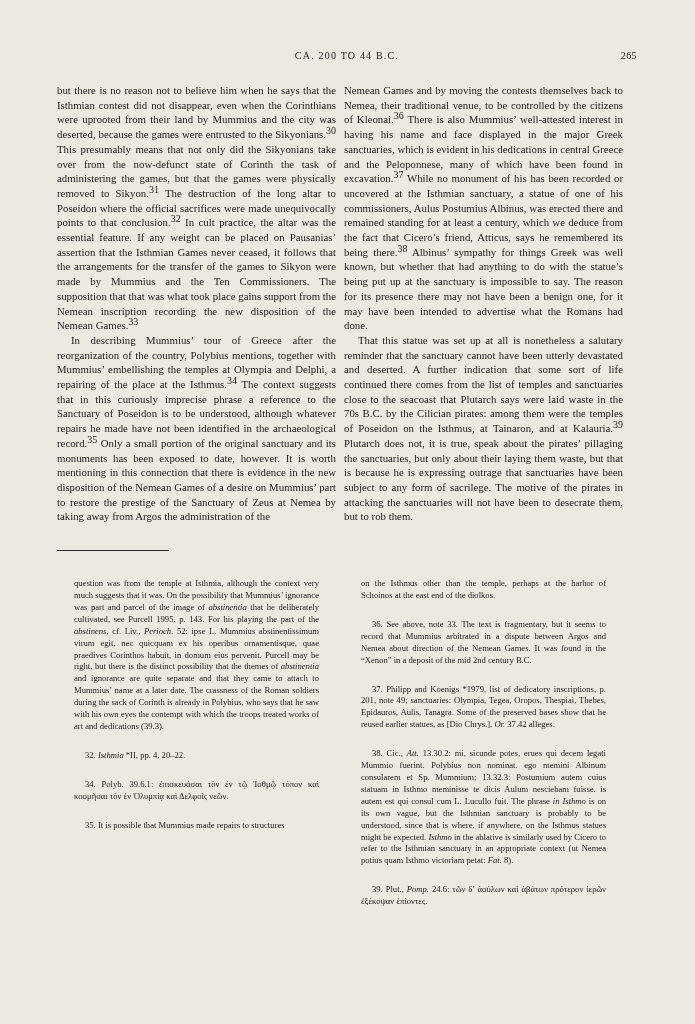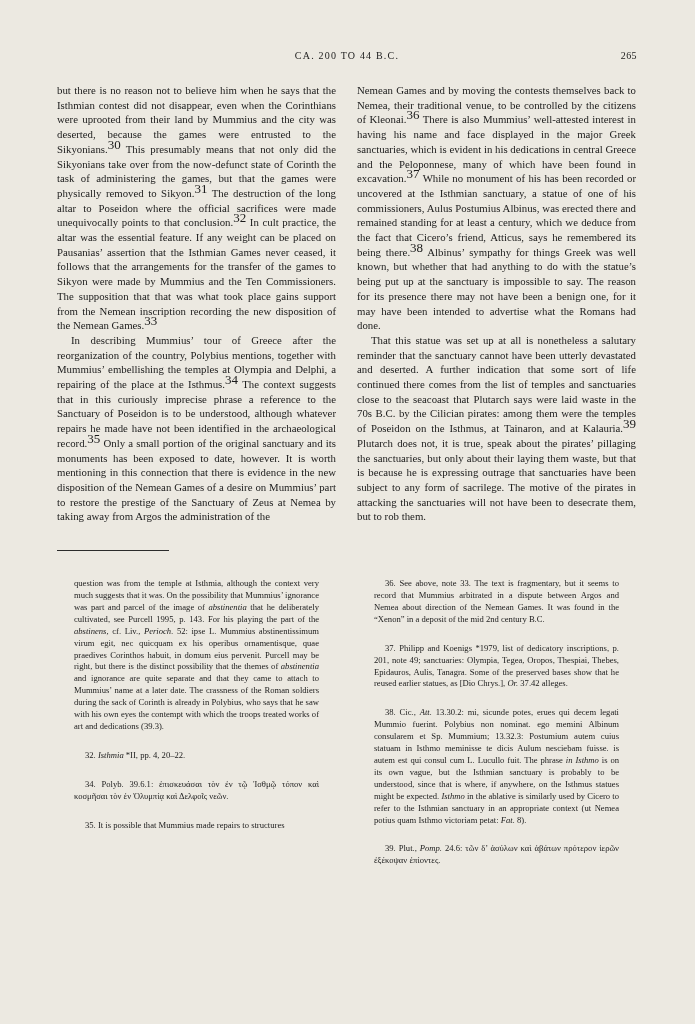--- a/index.html
+++ b/index.html
@@ -28,32 +28,32 @@
   }
   .running-head {
     position: absolute; left: 0; right: 0; top: 0;
     text-align: center;
   }
   .page-number {
     position: absolute; right: 0; top: 0;
     letter-spacing: 0.4px;
     margin-left: 31px;
   }
-  .columns { display: flex; gap: 21px; }
+  .columns { display: flex; gap: 8px; }
   .col { width: 279px; }
   .main-text p {
     margin: 0;
     font-size: 10.8px;
     line-height: 14.7px;
     text-align: justify;
     hyphens: auto;
   }
   p.ind { text-indent: 14px; }
   sup {
-    font-size: 13px;
+    font-size: 10px;
     line-height: 0;
     vertical-align: 4px;
   }
   .fn-rule {
     width: 112px;
     border: 0;
     border-top: 1px solid #2b2b2b;
     margin: 26px 0 10px 0;
   }
   .footnotes p {
@@ -89,20 +89,21 @@
   <hr class="fn-rule">
 
   <section class="columns footnotes">
     <div class="col">
       <p>question was from the temple at Isthmia, although the context very much suggests that it was. On the possibility that Mummius’ ignorance was part and parcel of the image of <i>abstinentia</i> that he deliberately cultivated, see Purcell 1995, p. 143. For his playing the part of the <i>abstinens</i>, cf. Liv., <i>Perioch.</i> 52: ipse L. Mummius abstinentissimum virum egit, nec quicquam ex his operibus ornamentisque, quae praedives Corinthos habuit, in domum eius pervenit. Purcell may be right, but there is the distinct possibility that the themes of <i>abstinentia</i> and ignorance are quite separate and that they came to attach to Mummius’ name at a later date. The crassness of the Roman soldiers during the sack of Corinth is already in Polybius, who says that he saw with his own eyes the contempt with which the troops treated works of art and dedications (39.3).</p>
       <p class="ind">32. <i>Isthmia</i> *II, pp. 4, 20–22.</p>
       <p class="ind">34. Polyb. 39.6.1: ἐπισκευάσαι τὸν ἐν τῷ Ἰσθμῷ τόπον καὶ κοσμῆσαι τὸν ἐν Ὀλυμπίᾳ καὶ Δελφοῖς νεῶν.</p>
       <p class="ind">35. It is possible that Mummius made repairs to structures</p>
     </div>
     <div class="col">
+      <p>on the Isthmus other than the temple, perhaps at the harbor of Schoinos at the east end of the diolkos.</p>
       <p class="ind">36. See above, note 33. The text is fragmentary, but it seems to record that Mummius arbitrated in a dispute between Argos and Nemea about direction of the Nemean Games. It was found in the “Xenon” in a deposit of the mid 2nd century B.C.</p>
       <p class="ind">37. Philipp and Koenigs *1979, list of dedicatory inscriptions, p. 201, note 49; sanctuaries: Olympia, Tegea, Oropos, Thespiai, Thebes, Epidauros, Aulis, Tanagra. Some of the preserved bases show that he reused earlier statues, as [Dio Chrys.], <i>Or.</i> 37.42 alleges.</p>
       <p class="ind">38. Cic., <i>Att.</i> 13.30.2: mi, sicunde potes, erues qui decem legati Mummio fuerint. Polybius non nominat. ego memini Albinum consularem et Sp. Mummium; 13.32.3: Postumium autem cuius statuam in Isthmo meminisse te dicis Aulum nesciebam fuisse. is autem est qui consul cum L. Lucullo fuit. The phrase <i>in Isthmo</i> is on its own vague, but the Isthmian sanctuary is probably to be understood, since that is where, if anywhere, on the Isthmus statues might be expected. <i>Isthmo</i> in the ablative is similarly used by Cicero to refer to the Isthmian sanctuary in an appropriate context (ut Nemea potius quam Isthmo victoriam petat: <i>Fat.</i> 8).</p>
       <p class="ind">39. Plut., <i>Pomp.</i> 24.6: τῶν δ’ ἀσύλων καὶ ἀβάτων πρότερον ἱερῶν ἐξέκοψαν ἐπίοντες.</p>
     </div>
   </section>
 
 </div>
 
 </body></html>

